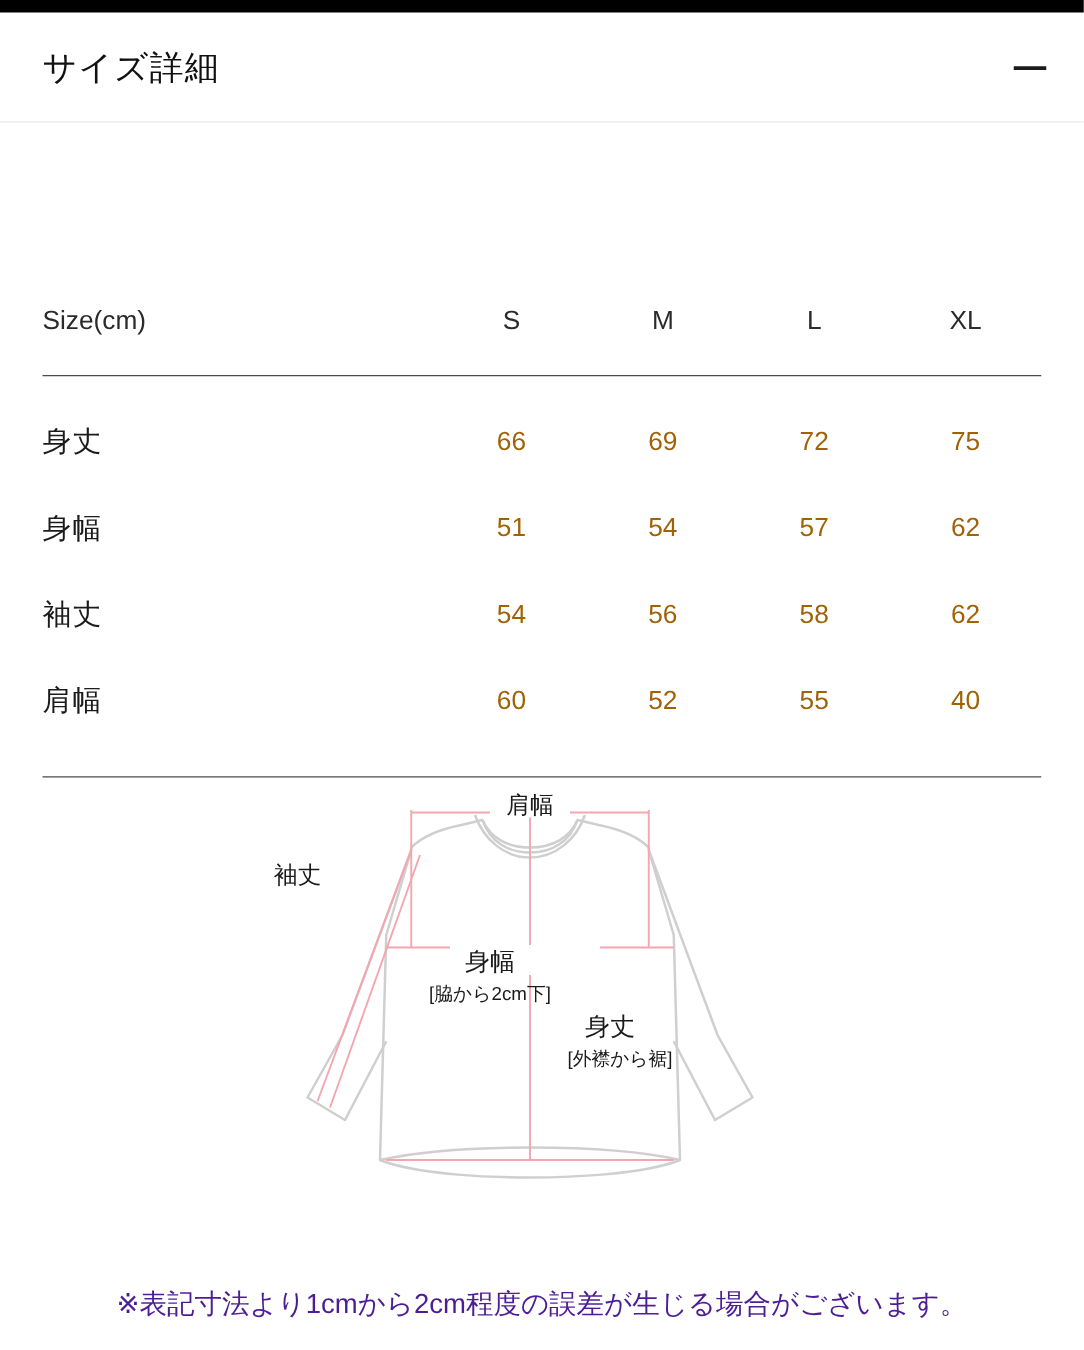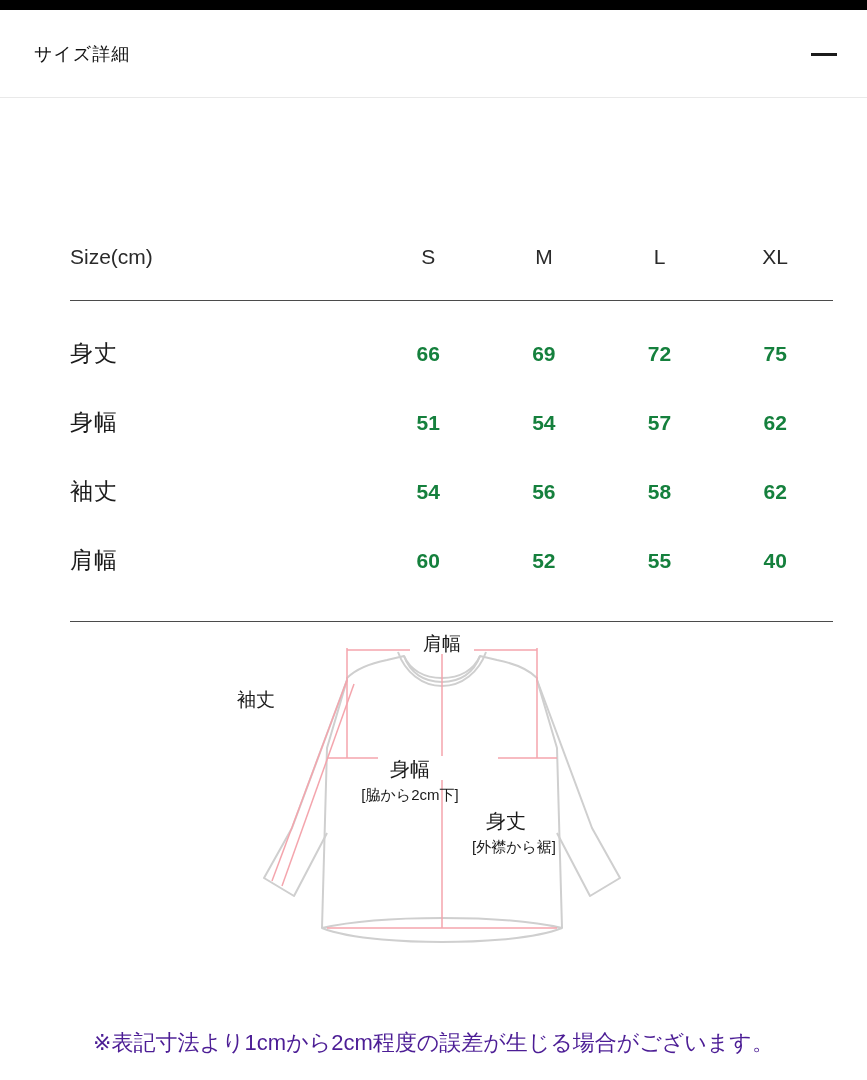--- a/index.html
+++ b/index.html
@@ -30,21 +30,21 @@
   .panel-header {
     height: 88px;
     border-bottom: 1px solid #e9e9e9;
     display: flex;
     align-items: center;
     justify-content: space-between;
     padding: 0 28px 0 34px;
     box-sizing: border-box;
   }
   .panel-title {
-    font-size: 18px;
+    font-size: 27px;
     letter-spacing: 1px;
     color: #111111;
     font-weight: 400;
   }
   .collapse-icon {
     width: 30px;
     height: 30px;
     position: relative;
     cursor: pointer;
   }
@@ -53,21 +53,20 @@
     position: absolute;
     left: 2px;
     top: 14px;
     width: 26px;
     height: 3px;
     background: #1b1b1b;
   }
   .content {
     padding: 0 34px;
     box-sizing: border-box;
-    margin-left: 36px;
   }
   table.size-table {
     width: 100%;
     border-collapse: collapse;
     margin-top: 116px;
     table-layout: fixed;
   }
   table.size-table th,
   table.size-table td {
     padding: 0;
@@ -98,22 +97,21 @@
     vertical-align: middle;
     font-size: 22px;
     color: #1b1b1b;
   }
   tr.data-row td.col-label {
     font-size: 23px;
     letter-spacing: 1px;
   }
   tr.data-row td.col-val {
     font-size: 21px;
-    color: #15803d;
-    font-weight: bold;
+    color: #a16207;
   }
   .spacer-top td { height: 18px; }
   .spacer-bottom td { height: 26px; }
   .diagram-wrap {
     margin-top: 6px;
     display: flex;
     justify-content: center;
   }
   .footnote {
     position: absolute;

